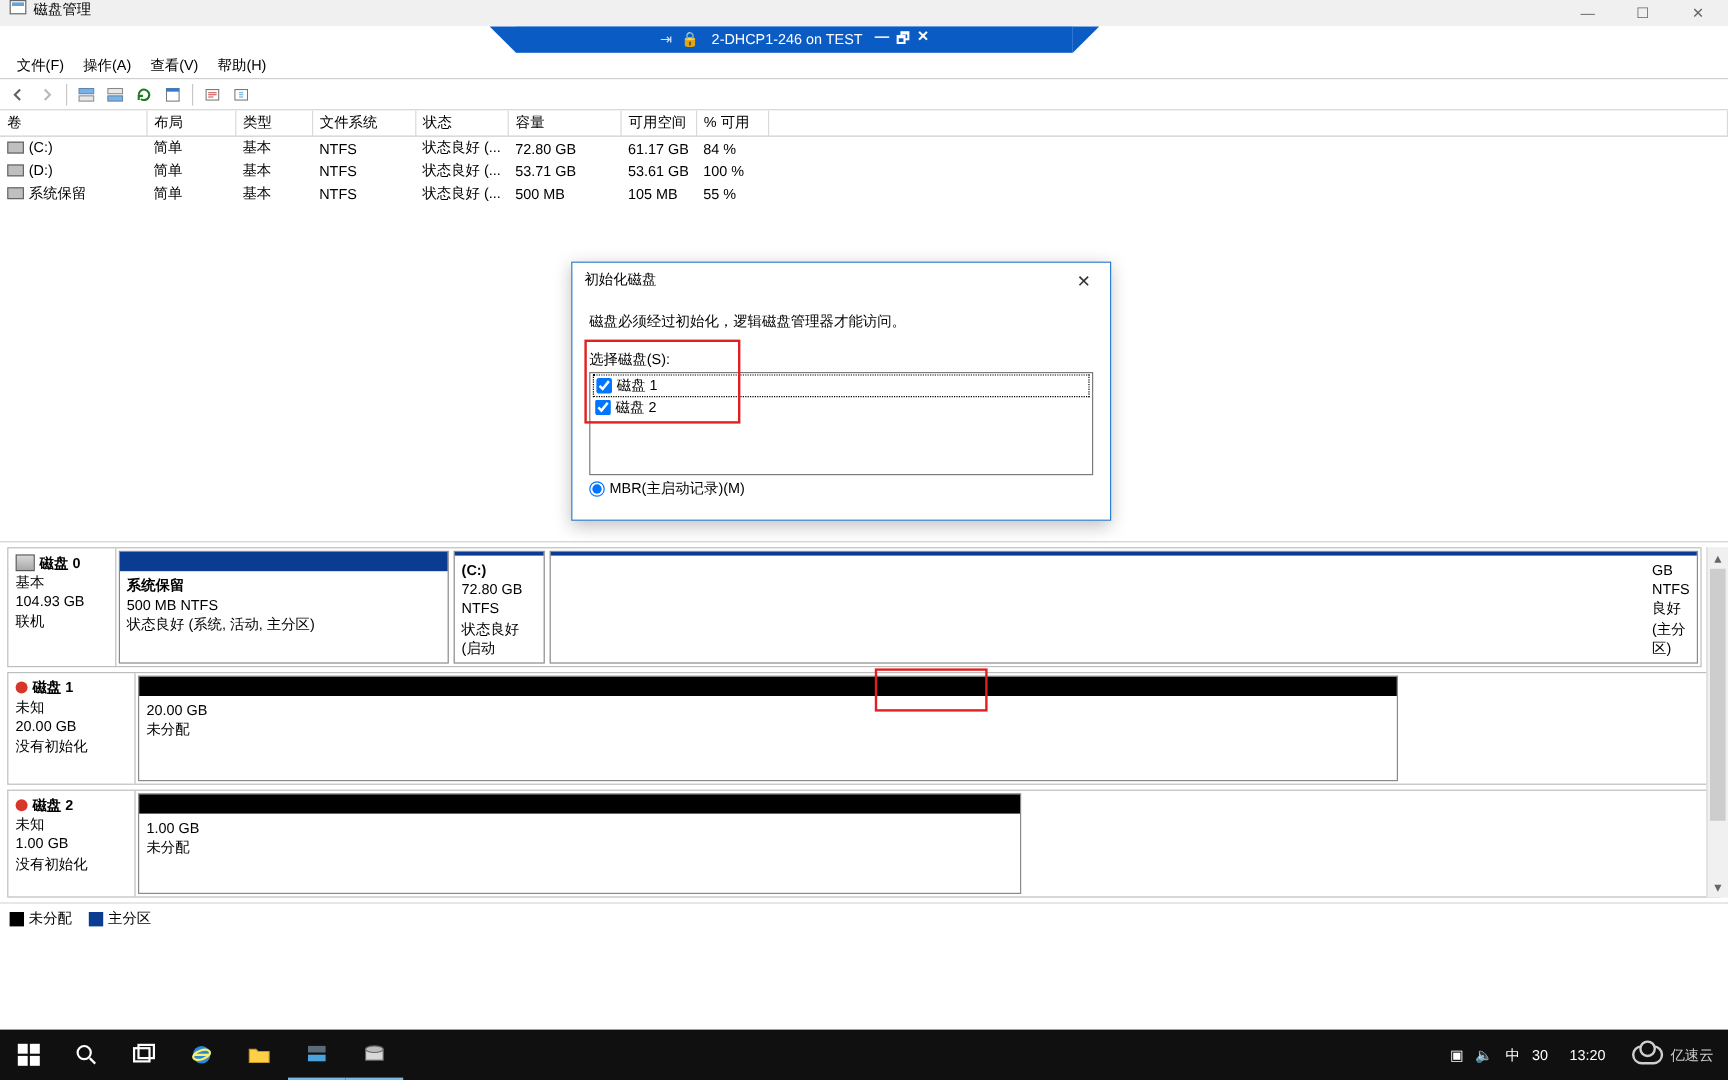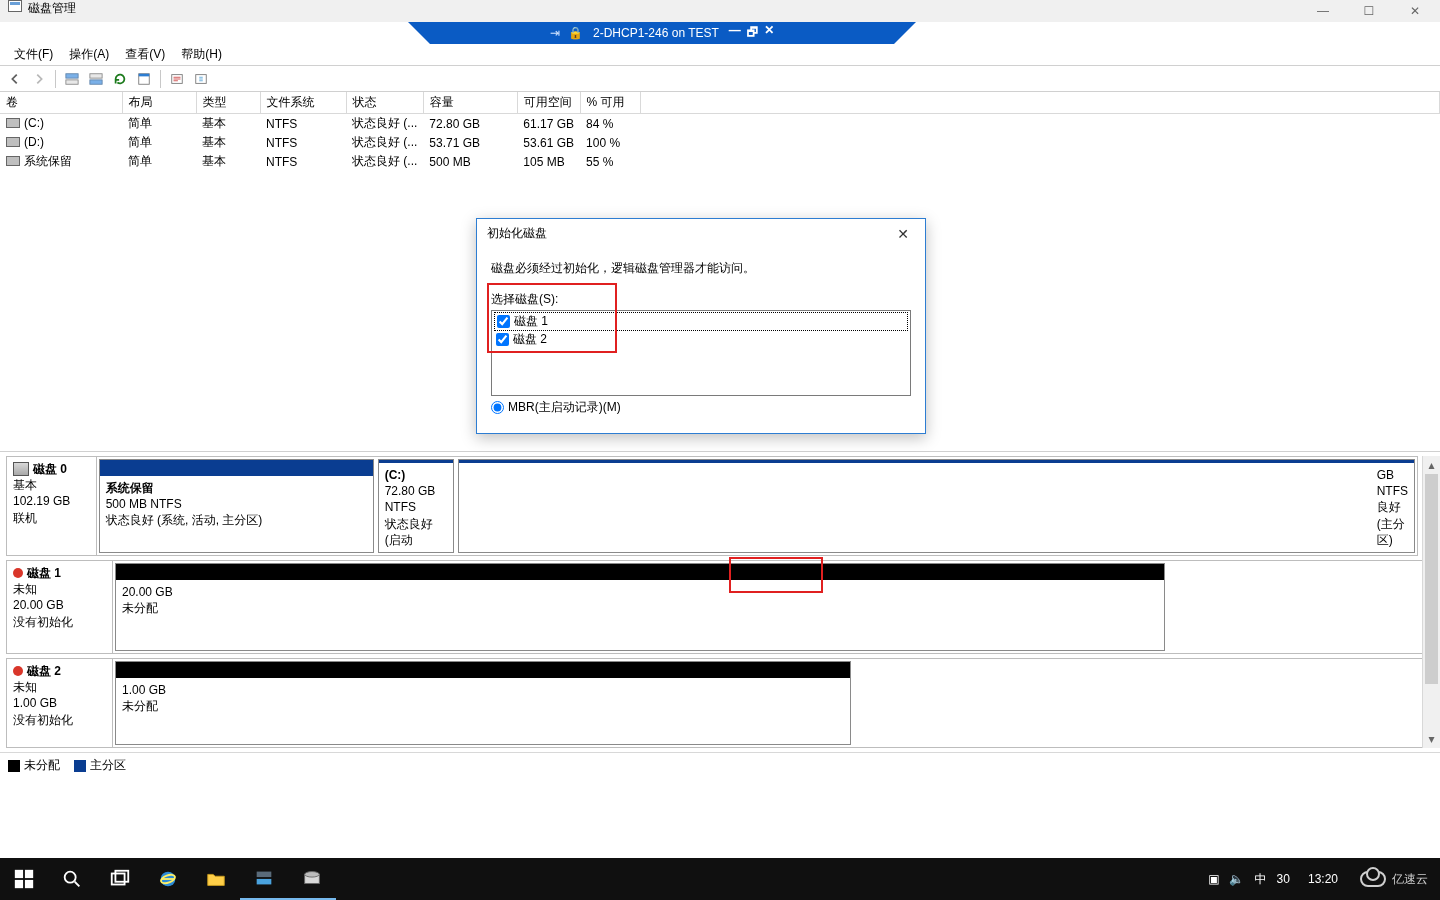--- a/index.html
+++ b/index.html
@@ -247,21 +247,21 @@
 <div id="disk-graphics" style="position:relative;">
   <div class="scroll-v" style="top:0;bottom:0;">
     <div class="up">▴</div>
     <div class="thumb" style="height:210px;"></div>
     <div class="dn" style="position:absolute;bottom:0;width:100%;">▾</div>
   </div>
 <div class="disk-pane disk0" style="margin-right: 22px;">
       <div class="label">
         <div class="dname"><span class="disk-cyl"></span> 磁盘 0</div>
         <div>基本</div>
-        <div>102.19 GB</div>
+        <div>104.93 GB</div>
         <div>联机</div>
       </div>
       <div class="parts">
         <div class="part" style="flex:0 0 275px;">
           <div class="bar bar-blue"></div>
           <div class="body"><b>系统保留</b><br>500 MB NTFS<br>状态良好 (系统, 活动, 主分区)</div>
         </div>
         <div class="part" style="flex:0 0 76px;">
           <div class="bar bar-blue"></div>
           <div class="body"><b>(C:)</b><br>72.80 GB NTFS<br>状态良好 (启动</div>

